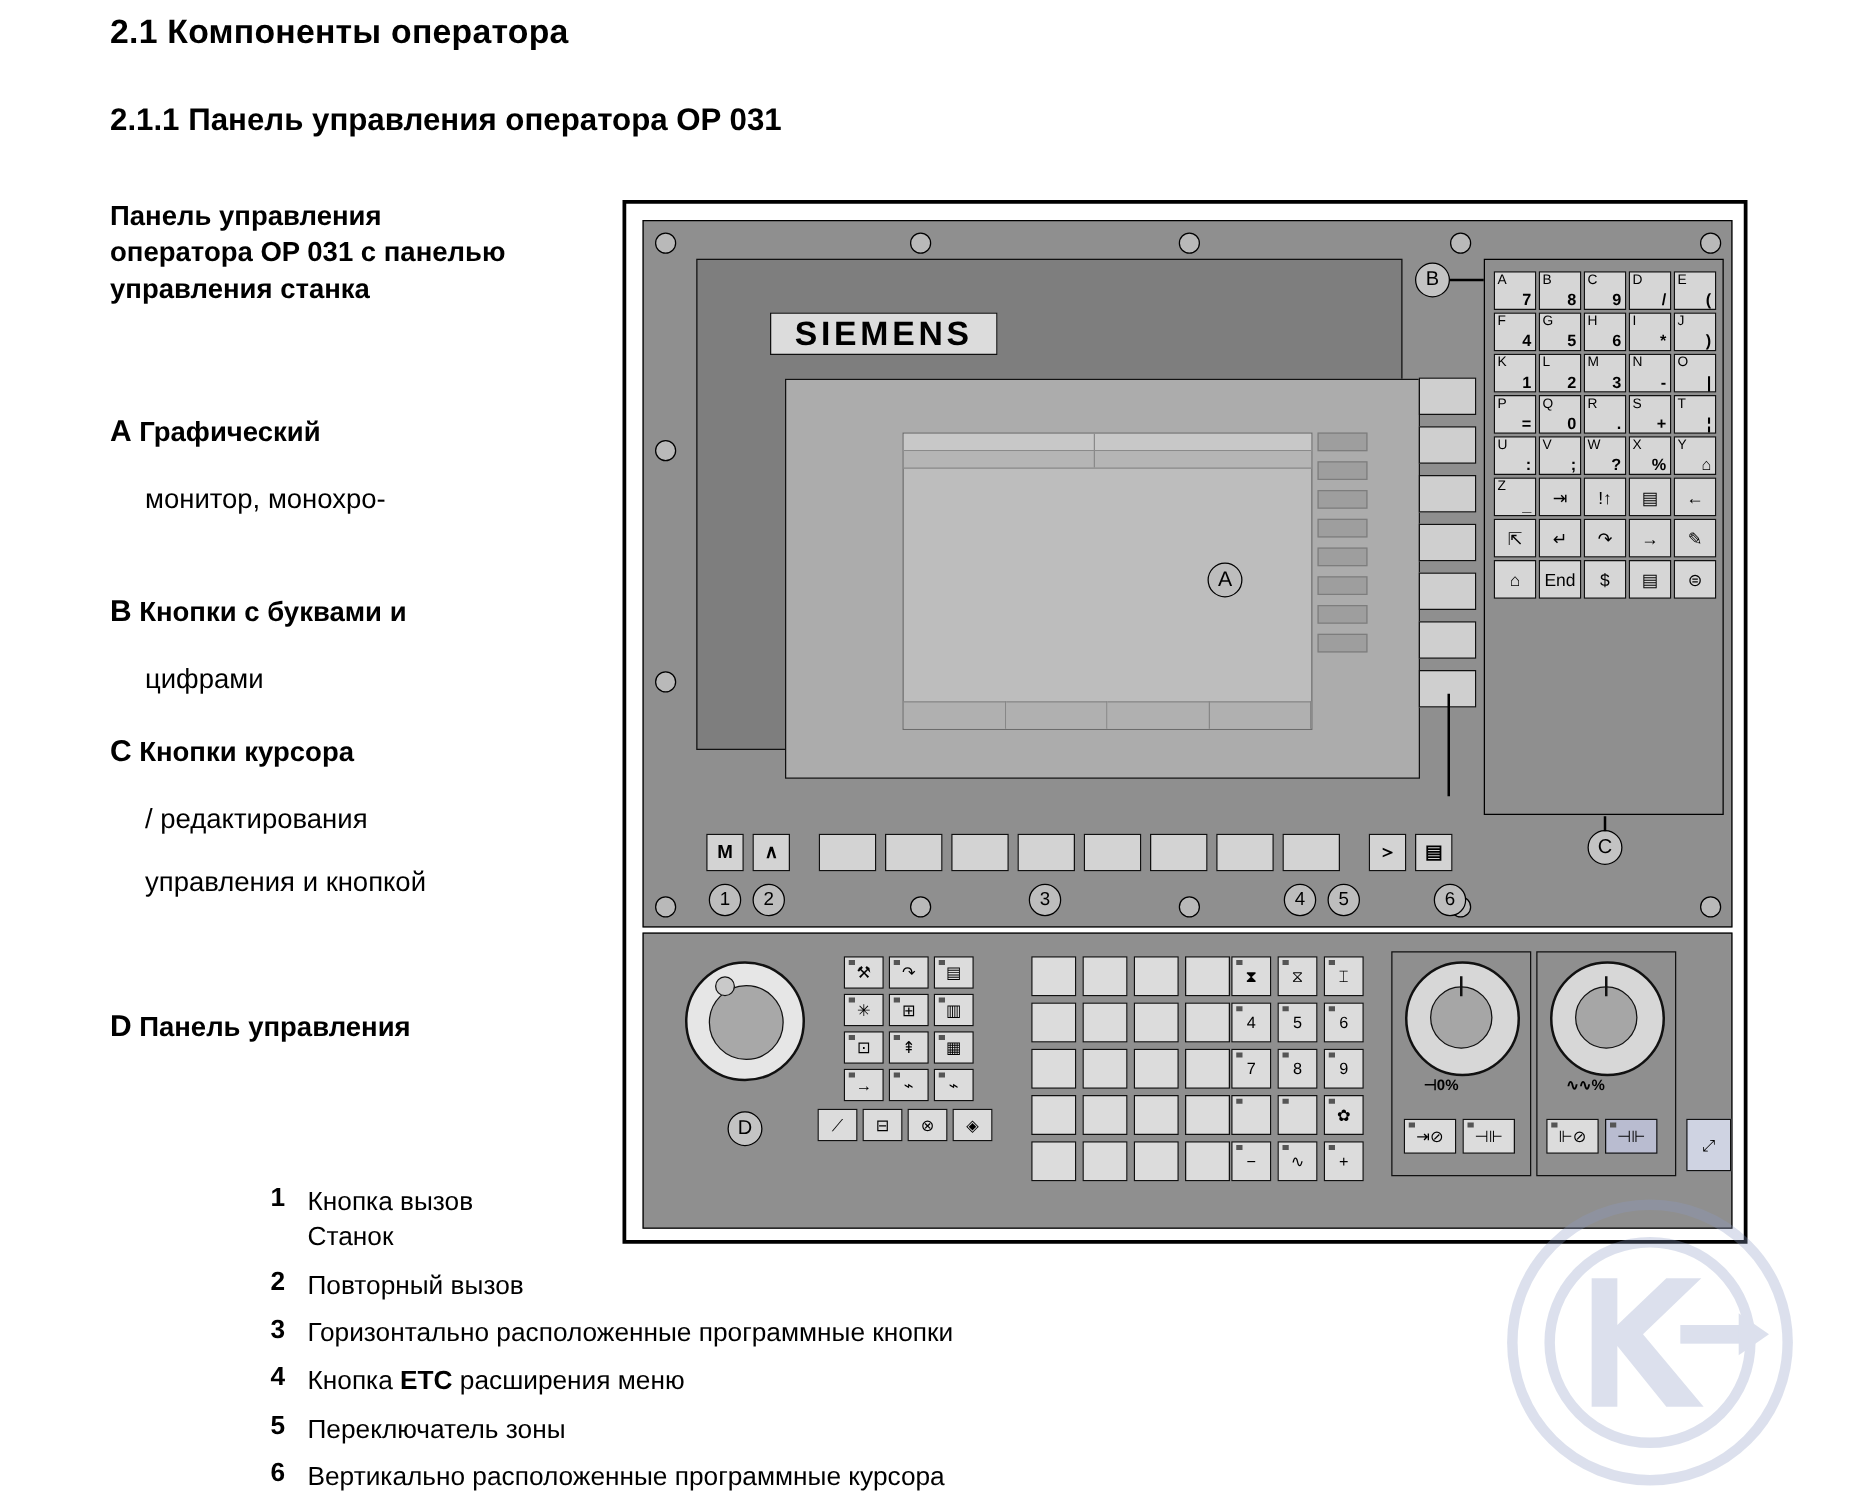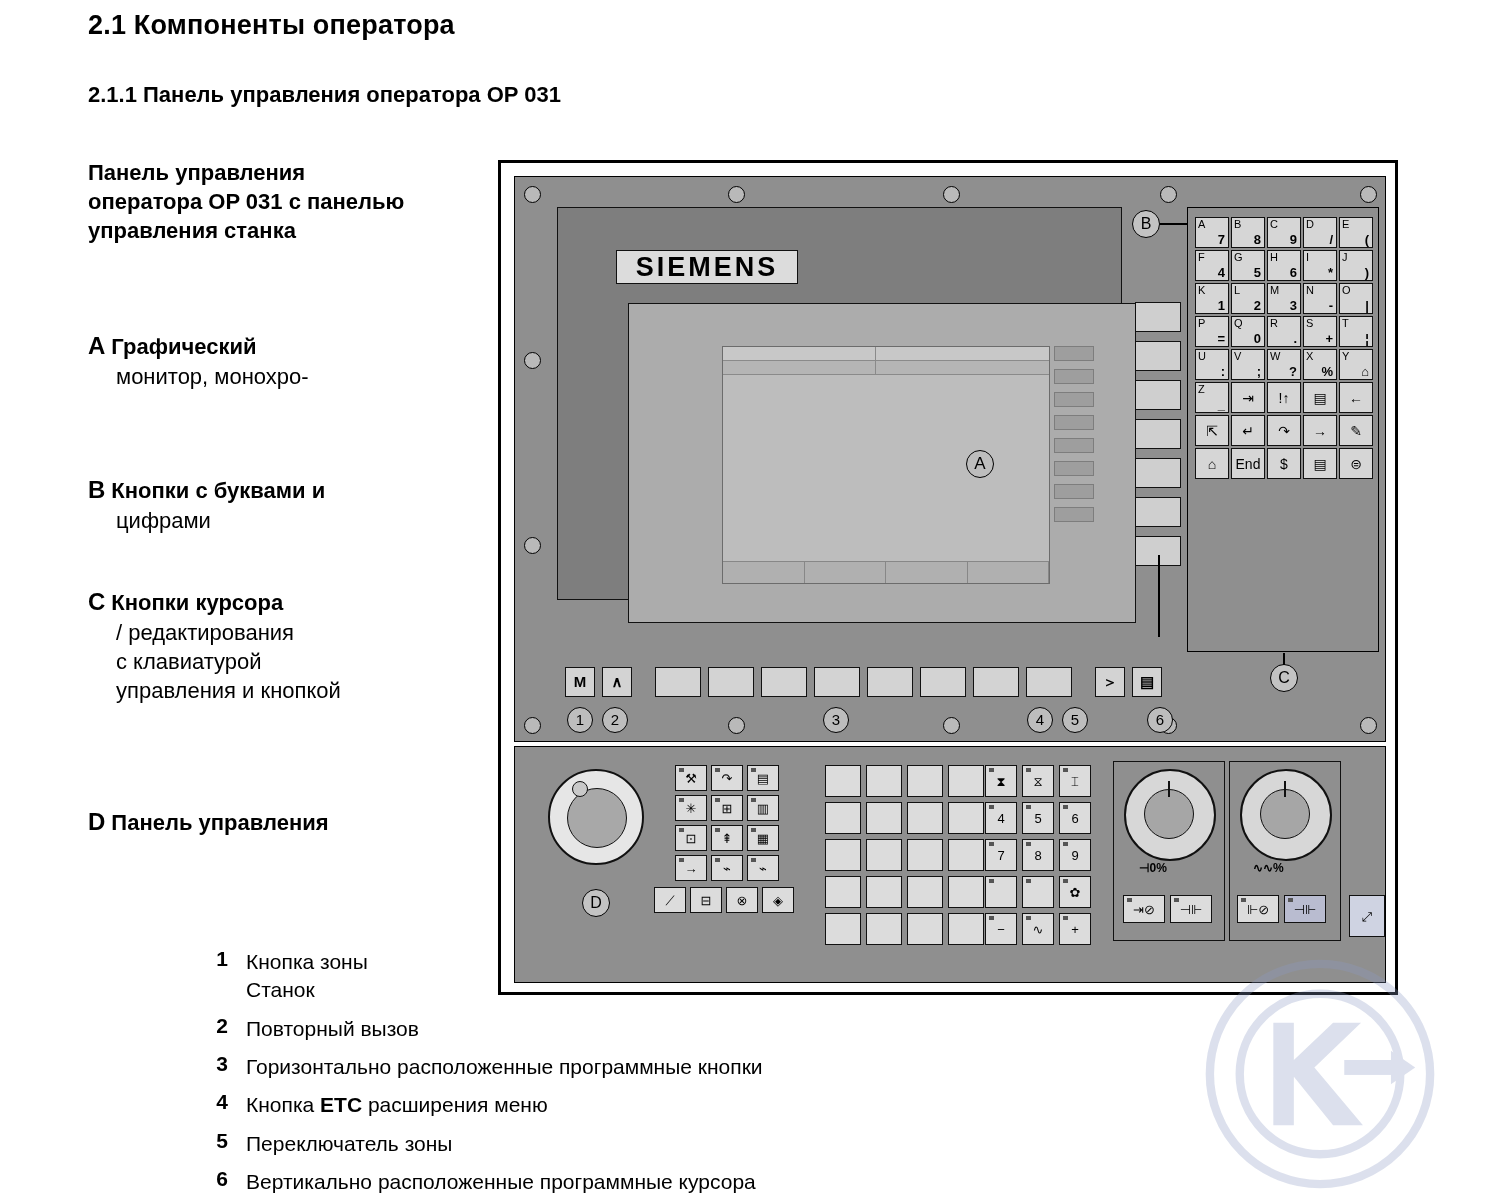--- a/index.html
+++ b/index.html
@@ -20,21 +20,21 @@
   #h-section {
     position: absolute;
     left: 88px; top: 10px;
     font-size: 27px;
     font-weight: bold;
     letter-spacing: .2px;
   }
   #h-sub {
     position: absolute;
     left: 88px; top: 82px;
-    font-size: 22px;
+    font-size: 25px;
     font-weight: bold;
   }
 
   
   #lead {
     position: absolute;
     left: 88px; top: 158px;
     width: 330px;
     font-size: 22px;
     font-weight: bold;
@@ -50,21 +50,21 @@
   .legend .lbl {
     font-weight: bold;
     font-size: 24px;
     margin-right: 6px;
   }
   .legend .txt { display: inline; font-weight: bold; }
   #legend-a { top: 330px; }
   #legend-b { top: 474px; }
   #legend-c { top: 586px; }
   #legend-d { top: 806px; }
-  .indent { display:block; padding-left: 28px; }
+  .indent { display:block; padding-left: 28px; margin-top: 22px; }
 
   
   #numlist {
     position: absolute;
     left: 186px; top: 948px;
     width: 800px;
     font-size: 21px;
     line-height: 1.0;
   }
   #numlist .row {
@@ -400,33 +400,32 @@
 </div>
 
 <div class="legend" id="legend-b">
   <span class="lbl">B</span><span class="txt">Кнопки с буквами и</span>
   <span class="indent">цифрами</span>
 </div>
 
 <div class="legend" id="legend-c">
   <span class="lbl">C</span><span class="txt">Кнопки курсора</span>
   <span class="indent">/ редактирования</span>
-  <span class="indent">с клавиатурой</span>
   <span class="indent">управления и кнопкой</span>
 </div>
 
 <div class="legend" id="legend-d">
   <span class="lbl">D</span><span class="txt">Панель управления</span>
 </div>
 
 <div id="numlist">
   <div class="row">
     <div class="n">1</div>
     <div class="t">
-      <span>Кнопка зоны</span><br>
+      <span>Кнопка вызов</span><br>
       <span>Станок</span>
     </div>
   </div>
   <div class="row">
     <div class="n">2</div>
     <div class="t">Повторный вызов</div>
   </div>
   <div class="row">
     <div class="n">3</div>
     <div class="t">Горизонтально расположенные программные кнопки</div>

